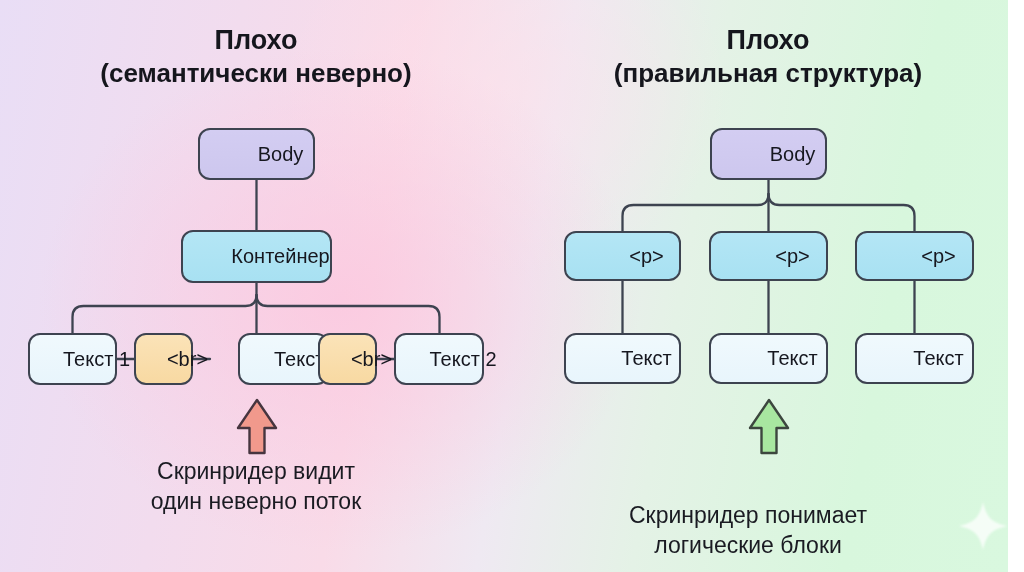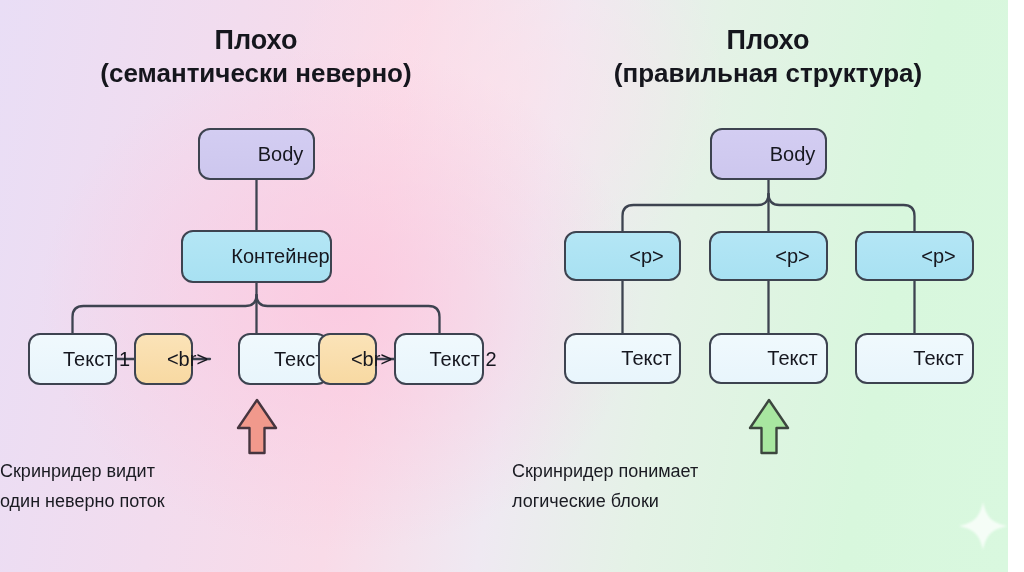--- a/index.html
+++ b/index.html
@@ -36,22 +36,22 @@
   }
   .node.root{background:linear-gradient(180deg,#d3cdf2,var(--node-root-fill));}
   .node.cyan{background:linear-gradient(180deg,#b4e6f5,var(--node-container-fill));text-align:right;}
   .node.txt{background:linear-gradient(180deg,#f0f9fd,var(--node-text-fill));}
   .node.br{background:linear-gradient(180deg,#fbe3b8,var(--node-br-fill));}
   .arrow-svg{position:absolute;z-index:2;}
   .arrow-svg polygon{stroke:#46353f;stroke-width:2.4;stroke-linejoin:round;}
   .arrow-bad polygon{fill:var(--arrow-bad);}
   .arrow-good polygon{fill:var(--arrow-good);stroke:#3c463e;}
   .caption{
-    position:absolute;top:456px;width:512px;z-index:2;
-    font-size:18px;font-weight:500;line-height:30px;color:#1a1b22;
+    position:absolute;top:456px;width:512px;text-align:center;z-index:2;
+    font-size:23px;font-weight:500;line-height:30px;color:#1a1b22;
   }
   .sparkle{position:absolute;left:955px;top:498px;z-index:2;opacity:.75;filter:blur(1.2px);}
 </style>
 </head>
 <body>
 
 <div class="canvas">
 
   <svg class="connectors" width="1024" height="572" aria-hidden="true">
 
@@ -110,21 +110,21 @@
     <div class="node cyan" style="left:855px;top:231px;width:119px;height:50px;">&lt;p&gt;</div>
 
     <div class="node txt" style="left:564px;top:333px;width:117px;height:51px;">Текст</div>
     <div class="node txt" style="left:709px;top:333px;width:119px;height:51px;">Текст</div>
     <div class="node txt" style="left:855px;top:333px;width:119px;height:51px;">Текст</div>
 
     <svg class="arrow-svg arrow-good" style="left:747px;top:397px;" width="44" height="60" aria-hidden="true">
       <polygon points="22,3 41,31 29.5,31 29.5,56 14.5,56 14.5,31 3,31"></polygon>
     </svg>
 
-    <div class="caption" style="left:512px;">
+    <div class="caption" style="left:492px;margin-top:44px;">
       <div>Скринридер понимает</div>
       <div>логические блоки</div>
     </div>
   </section>
 
   <svg class="sparkle" width="56" height="56" aria-hidden="true">
     <path d="M28 4 C31.5 19.5 36.5 24.5 52 28 C36.5 31.5 31.5 36.5 28 52 C24.5 36.5 19.5 31.5 4 28 C19.5 24.5 24.5 19.5 28 4 Z" fill="#ffffff"></path>
   </svg>
 
 </div>

